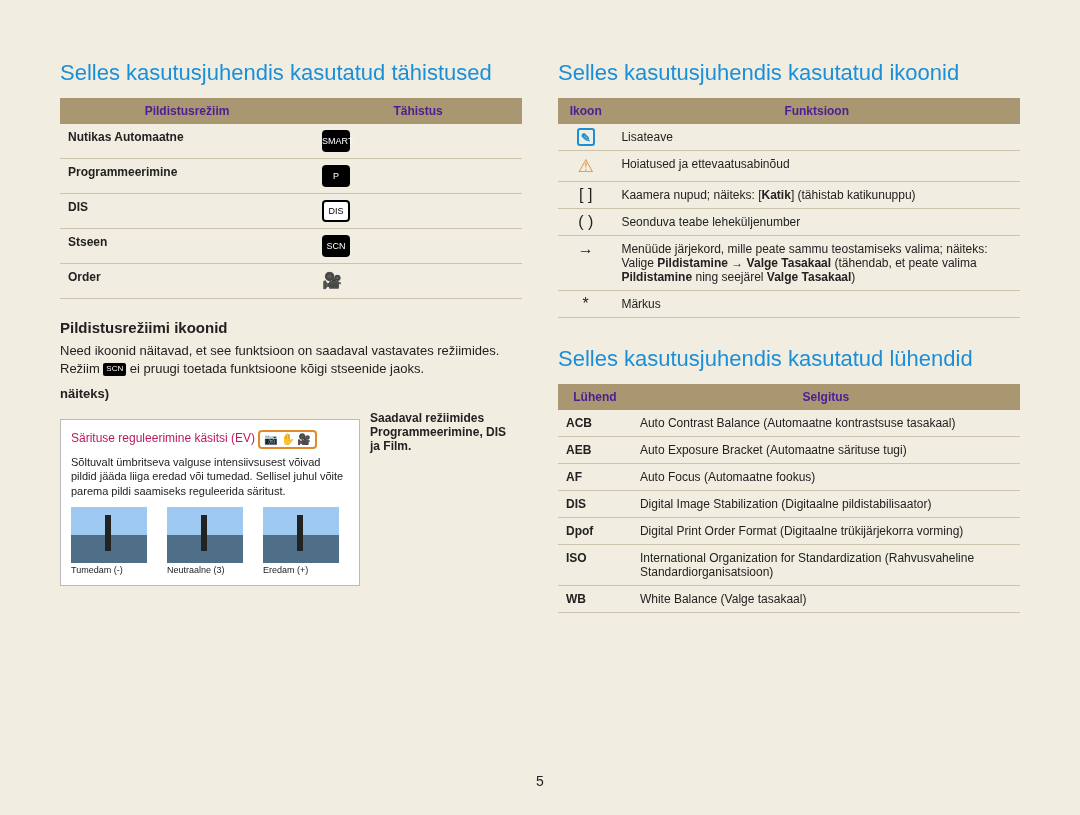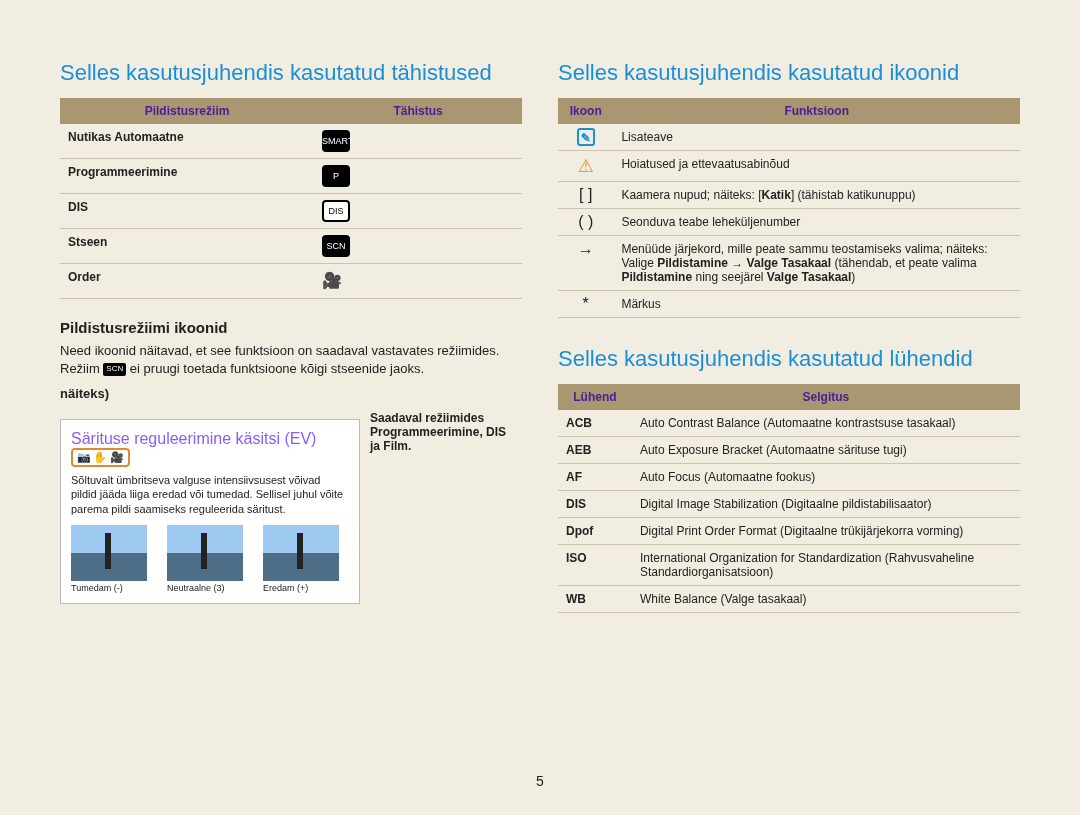--- a/index.html
+++ b/index.html
@@ -74,21 +74,21 @@
   .iconsym.none { background:transparent; color:#000; font-size:16px; width:auto;}
 
   .example-box {
     background: #fff;
     border: 1px solid #bbb;
     padding: 10px;
     margin-top: 8px;
     width: 300px;
     font-size: 11px;
   }
-  .example-title { color: #8b5cf6; font-size: 16px; }
+  .example-title { color: #be185d; font-size: 12px; }
   .tag {
     display:inline-block;
     border: 2px solid #e28a2b;
     border-radius:4px;
     padding:1px 4px;
     font-size:11px;
     vertical-align:middle;
   }
   .thumbs { display:flex; gap:20px; margin-top:8px; }
   .thumb {

